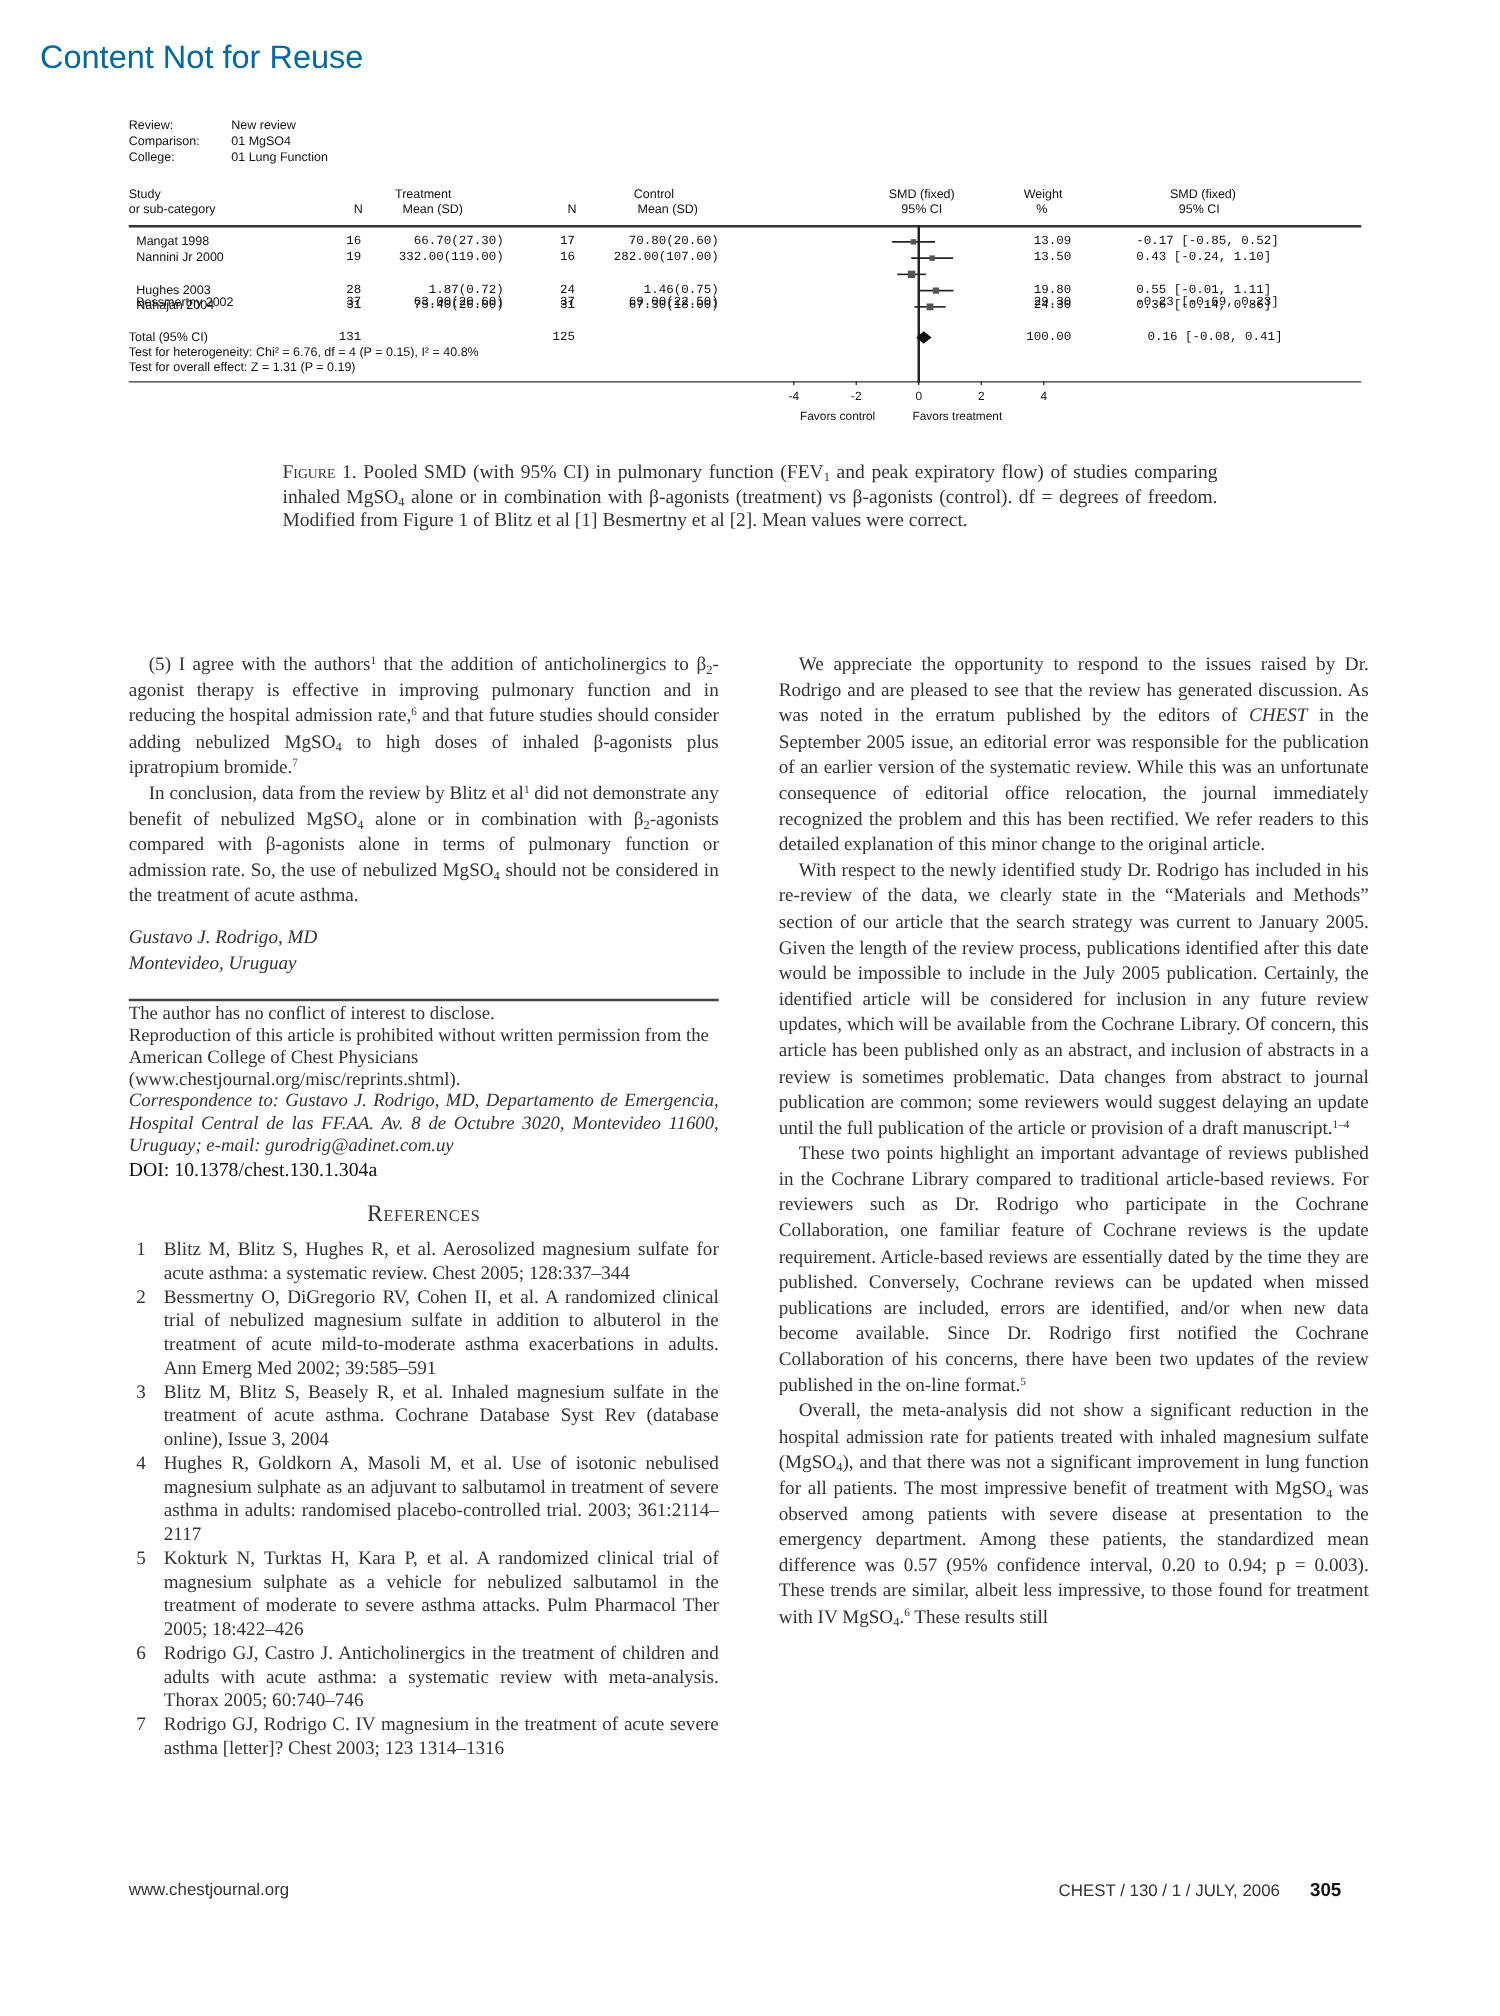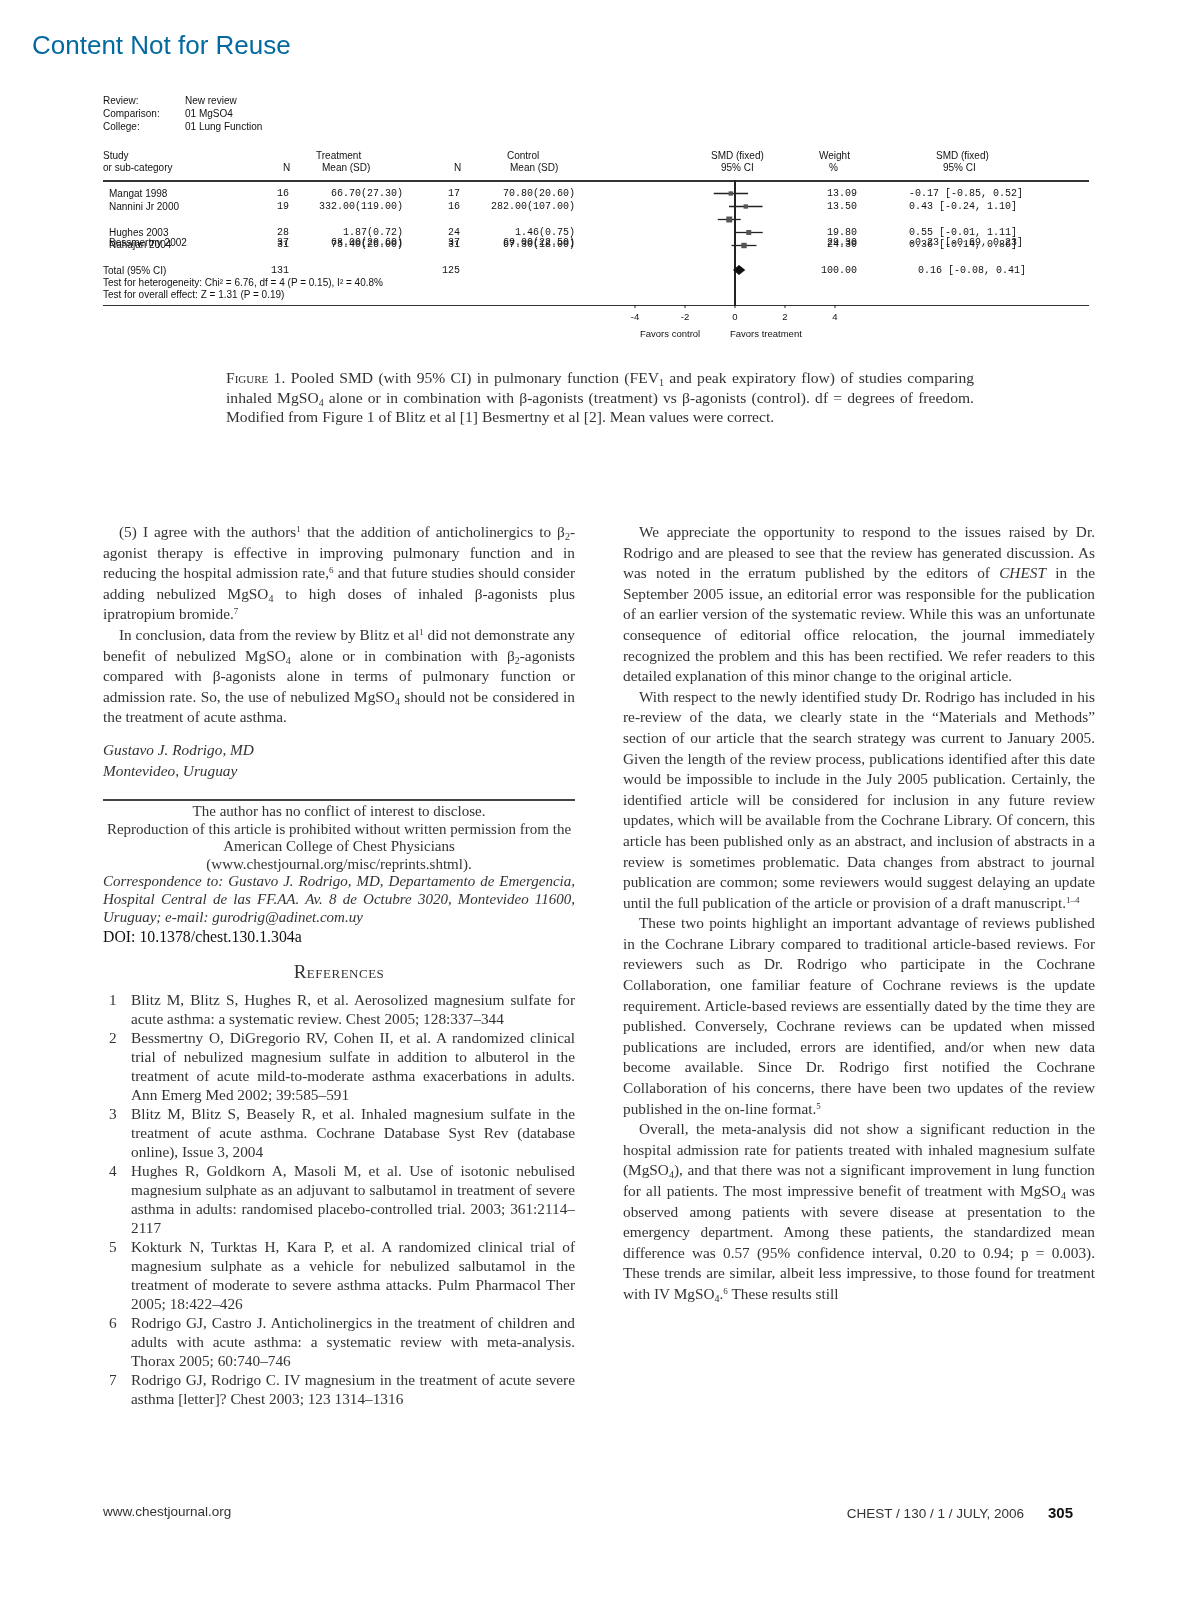--- a/index.html
+++ b/index.html
@@ -23,21 +23,21 @@
   .caption { position: absolute; left: 226px; top: 368px; width: 748px; font-family: "Liberation Serif", serif; font-size: 15.6px; line-height: 19.5px; color: #333; text-align: justify; }
   .caption .sc { font-variant: small-caps; }
 
   .col { position: absolute; font-family: "Liberation Serif", serif; font-size: 15.3px; line-height: 20.6px; color: #333; text-align: justify; }
   .col p { margin: 0; text-indent: 16px; }
   .col-left { left: 103px; top: 522px; width: 472px; }
   .col-right { left: 623px; top: 522px; width: 472px; }
   .sign { text-align: left; font-style: italic; margin-top: 11px; }
   .sign div { line-height: 21px; }
   .notes { margin-top: 18px; border-top: 2px solid #444; padding-top: 2px; font-size: 15px; line-height: 17.6px; text-align: left; }
-  .notes div { margin: 0; text-align: center; }
+  .notes div { margin: 0; }
   .notes .it { font-style: italic; text-align: justify; }
   .doi { font-weight: normal; font-size: 15.8px; color: #111; margin-top: 1px; }
   .refs-title { text-align: center; font-variant: small-caps; font-size: 19px; margin: 14px 0 8px 0; letter-spacing: 0.5px; }
   .ref { display: flex; font-size: 15.3px; line-height: 19px; }
   .ref .n { width: 22px; flex: none; text-align: left; padding-left: 6px; }
   .ref .t { flex: 1; text-align: justify; }
   .editor { font-style: italic; margin-bottom: 30px; text-indent: 0 !important; }
   sup { font-size: 9px; line-height: 0; vertical-align: 5px; }
   sub { font-size: 10px; line-height: 0; vertical-align: -3px; }
 

